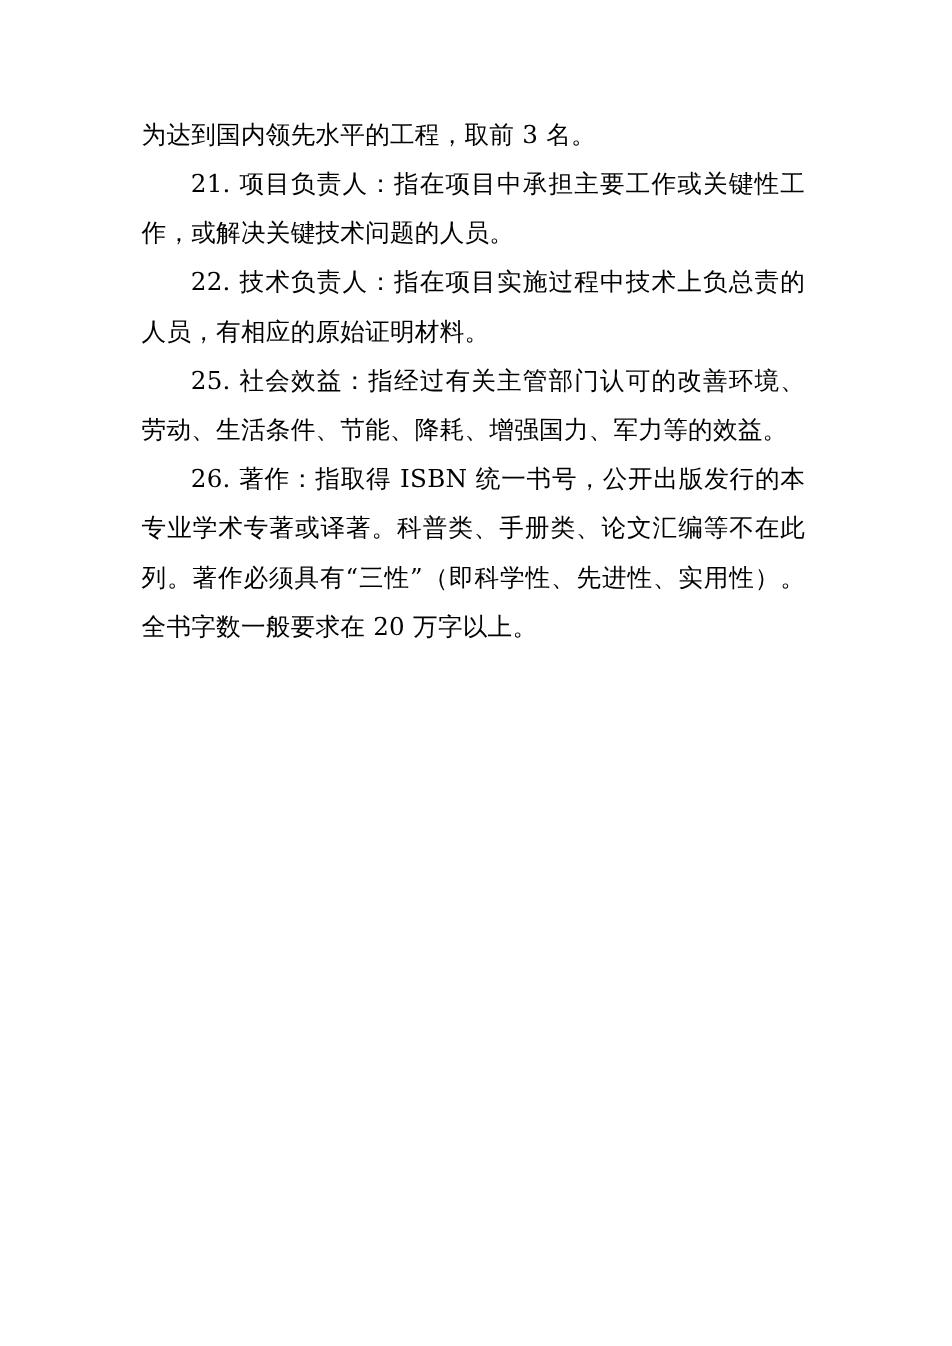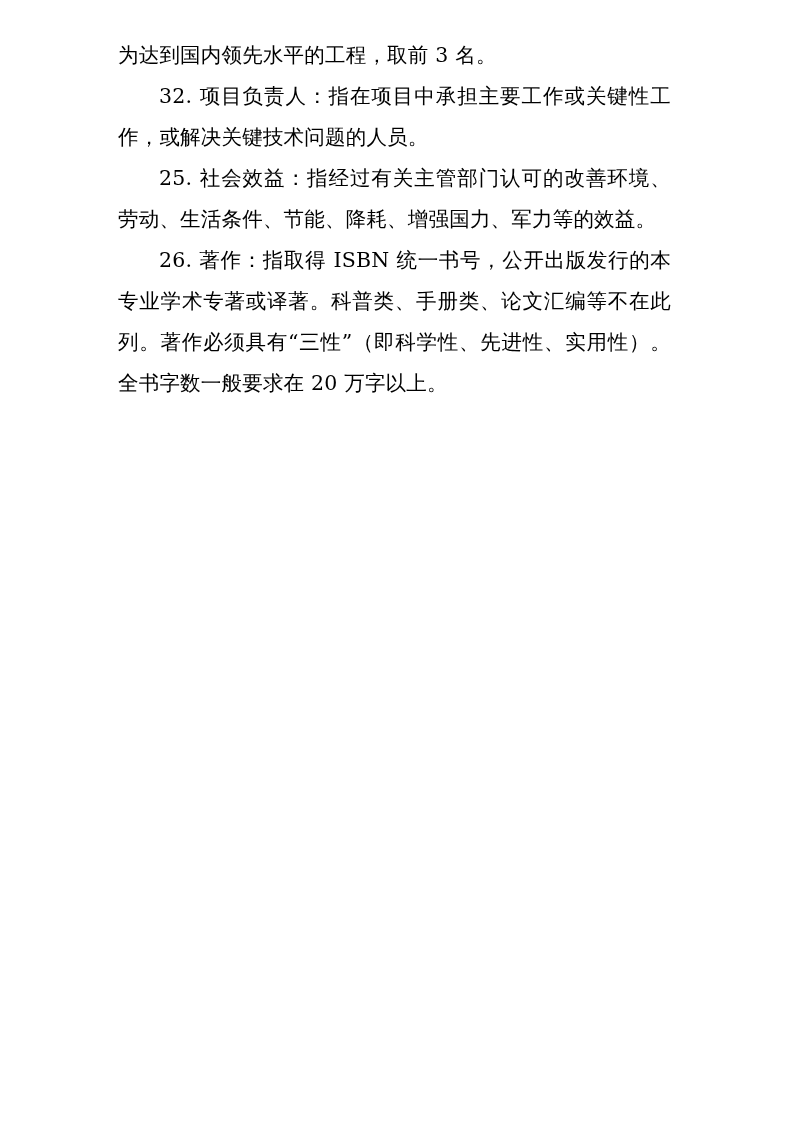--- a/index.html
+++ b/index.html
@@ -12,22 +12,23 @@
     height: 1122px;
     font-family: "DejaVu Serif", "Liberation Serif", serif;
     color: #000000;
     -webkit-font-smoothing: antialiased;
   }
   .page {
     position: relative;
     width: 793px;
     height: 928px;
     box-sizing: border-box;
-    padding: 35px 122px 60px 118px;
+    padding: 76px 122px 60px 118px;
     background: #ffffff;
+    margin-top: 16px;
   }
   .doc-body {
     font-size: 20.5px;
     line-height: 41px;
     text-align: justify;
     text-justify: inter-ideograph;
     letter-spacing: 0.2px;
   }
   .para {
     margin: 0 0 0 0;
@@ -39,17 +40,18 @@
   .indent2 {
     text-indent: 41px;
   }
 </style>
 </head>
 <body>
 
 <div class="page">
   <div class="doc-body">
     <p class="para">为达到国内领先水平的工程，取前 3 名。</p>
-    <p class="para indent2">32. 项目负责人：指在项目中承担主要工作或关键性工作，或解决关键技术问题的人员。</p>
+    <p class="para indent2">21. 项目负责人：指在项目中承担主要工作或关键性工作，或解决关键技术问题的人员。</p>
+    <p class="para indent2">22. 技术负责人：指在项目实施过程中技术上负总责的人员，有相应的原始证明材料。</p>
     <p class="para indent2">25. 社会效益：指经过有关主管部门认可的改善环境、劳动、生活条件、节能、降耗、增强国力、军力等的效益。</p>
     <p class="para indent2">26. 著作：指取得 ISBN 统一书号，公开出版发行的本专业学术专著或译著。科普类、手册类、论文汇编等不在此列。著作必须具有“三性”（即科学性、先进性、实用性）。全书字数一般要求在 20 万字以上。</p>
   </div>
 </div>
 
 </body></html>

